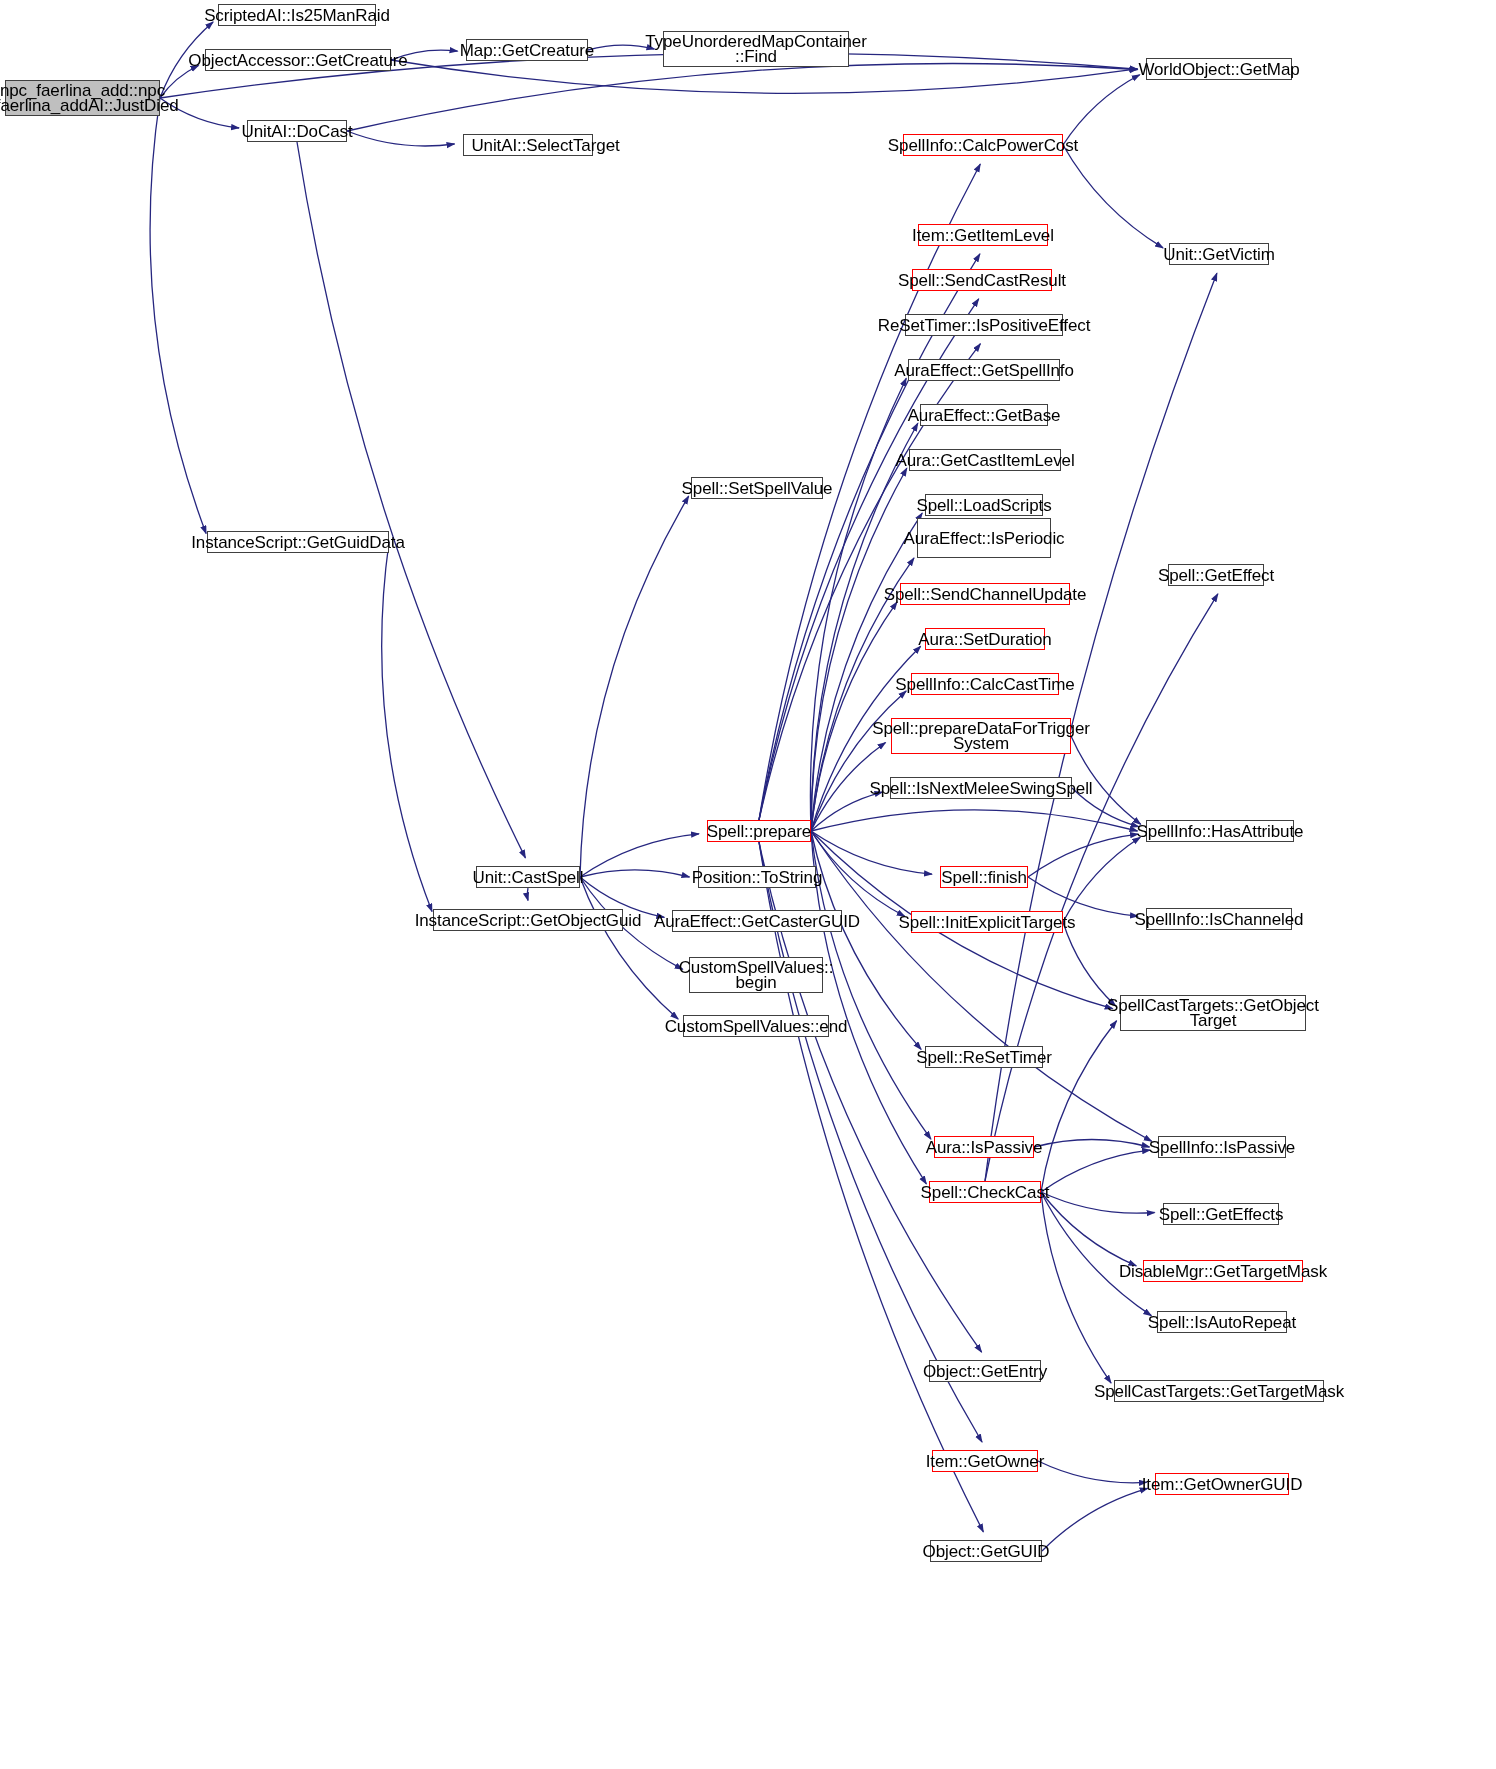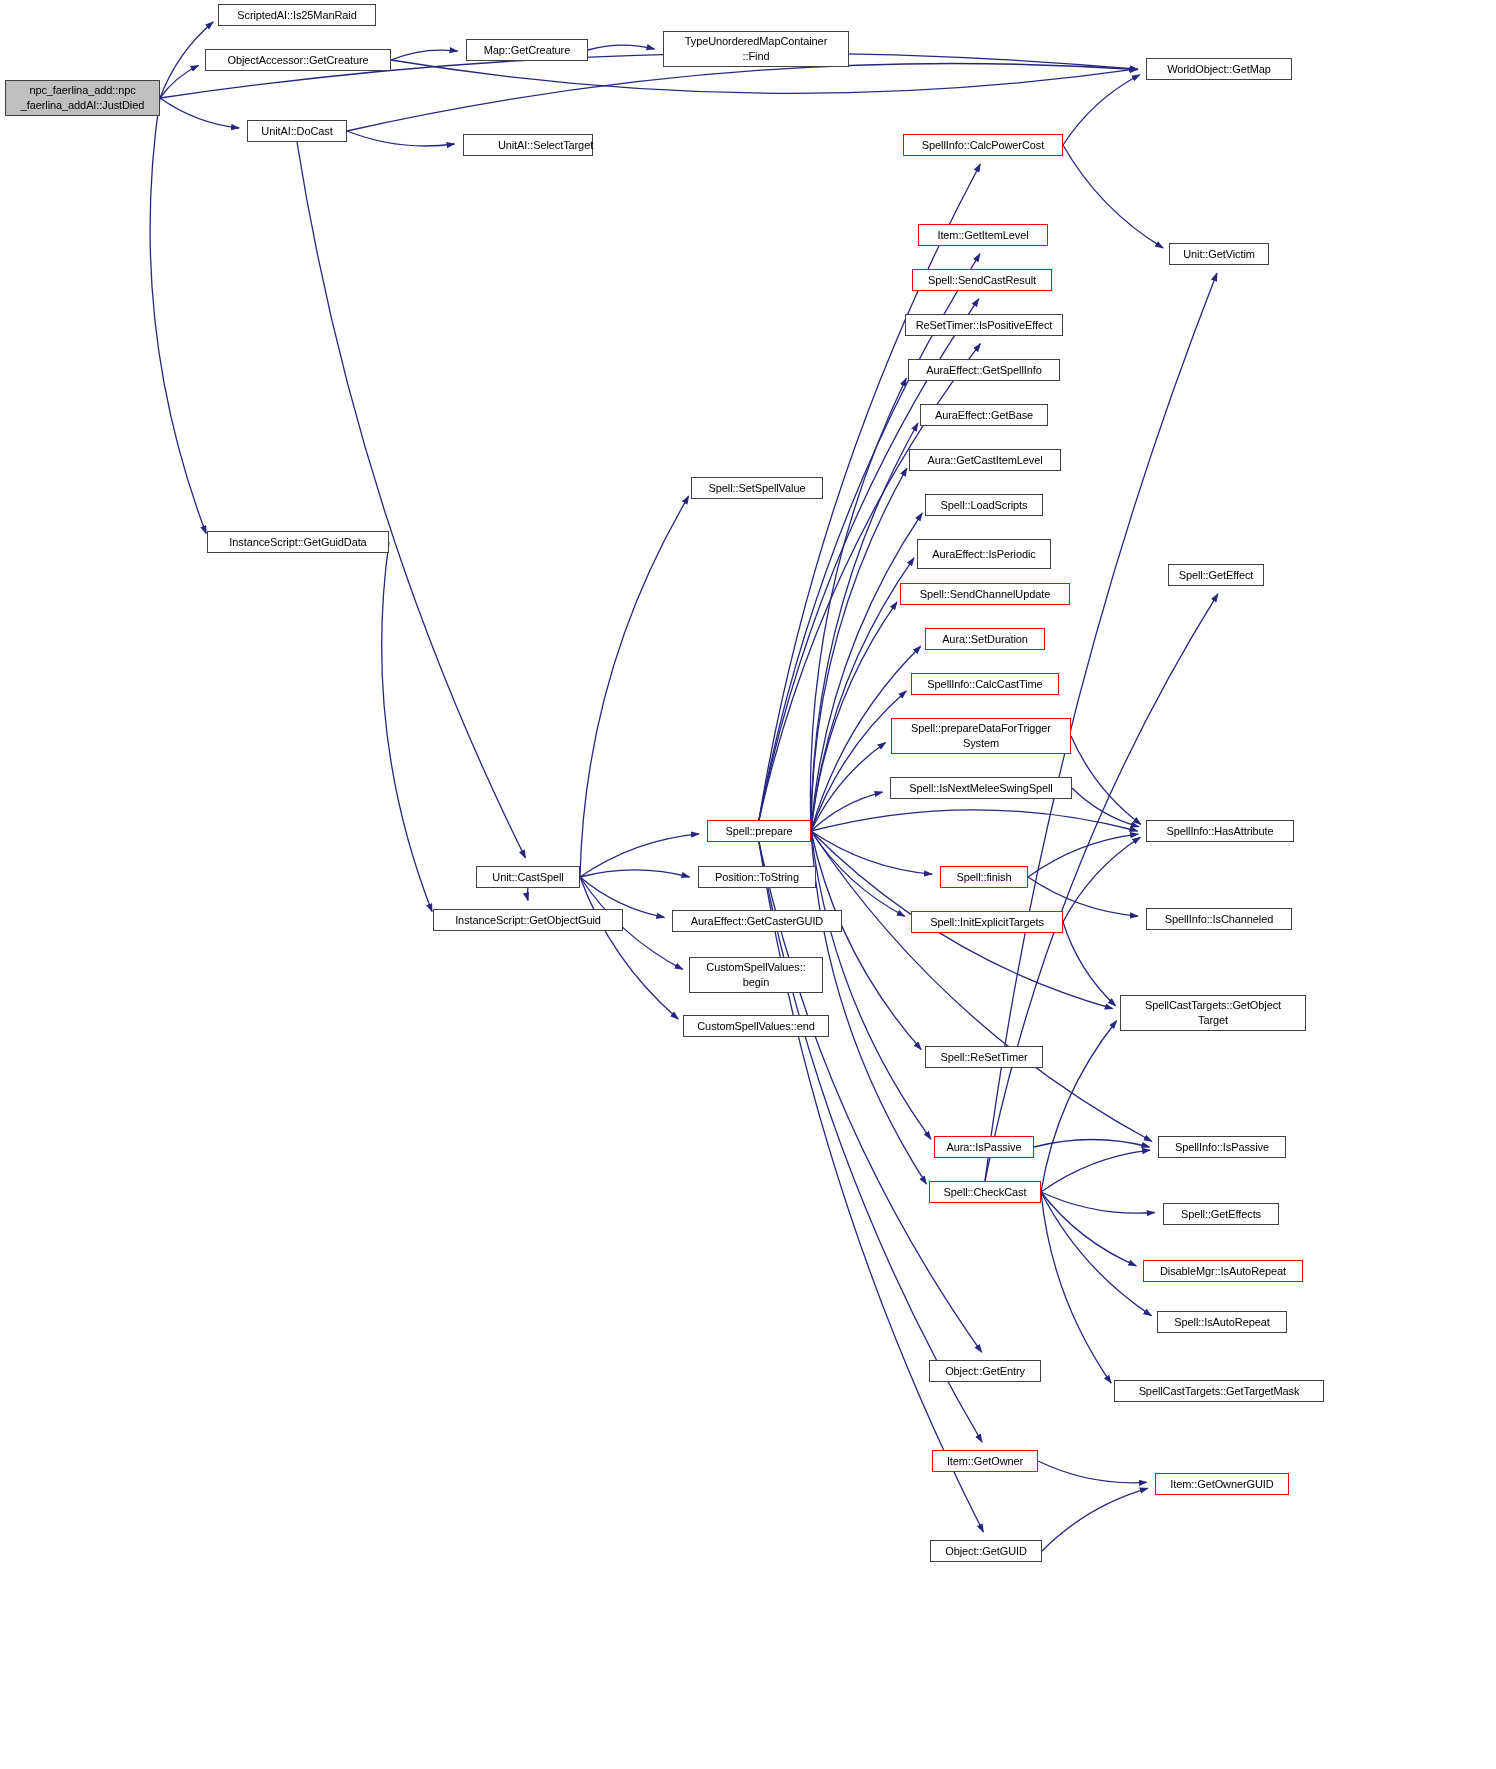--- a/index.html
+++ b/index.html
@@ -25,21 +25,21 @@
     height: 1769px;
     pointer-events: none;
   }
   .node {
     position: absolute;
     box-sizing: border-box;
     display: flex;
     align-items: center;
     justify-content: center;
     text-align: center;
-    font-size: 11px;
+    font-size: 17px;
     line-height: 15px;
     color: #000000;
     background: #ffffff;
     border: 1px solid #404040;
     white-space: pre-line;
     padding: 0 3px;
     letter-spacing: -0.1px;
   }
   .node.red {
     border: 1px solid #ff0000;
@@ -138,21 +138,21 @@
       <div class="node" style="left: 463px; top: 134px; width: 130px; height: 22px; padding-left: 38px;">UnitAI::SelectTarget</div>
       <div class="node red" style="left: 903px; top: 134px; width: 160px; height: 22px;">SpellInfo::CalcPowerCost</div>
       <div class="node" style="left: 1169px; top: 243px; width: 100px; height: 22px;">Unit::GetVictim</div>
       <div class="node red" style="left: 918px; top: 224px; width: 130px; height: 22px;">Item::GetItemLevel</div>
       <div class="node red" style="left: 912px; top: 269px; width: 140px; height: 22px;">Spell::SendCastResult</div>
       <div class="node" style="left: 905px; top: 314px; width: 158px; height: 22px;">ReSetTimer::IsPositiveEffect</div>
       <div class="node" style="left: 908px; top: 359px; width: 152px; height: 22px;">AuraEffect::GetSpellInfo</div>
       <div class="node" style="left: 920px; top: 404px; width: 128px; height: 22px;">AuraEffect::GetBase</div>
       <div class="node" style="left: 909px; top: 449px; width: 152px; height: 22px;">Aura::GetCastItemLevel</div>
       <div class="node" style="left: 925px; top: 494px; width: 118px; height: 22px;">Spell::LoadScripts</div>
-      <div class="node" style="left: 917px; top: 539px; width: 134px; height: 30px;">AuraEffect::IsPeriodic</div>
+      <div class="node" style="left: 917px; top: 518px; width: 134px; height: 40px;">AuraEffect::IsPeriodic</div>
       <div class="node red" style="left: 900px; top: 583px; width: 170px; height: 22px;">Spell::SendChannelUpdate</div>
       <div class="node red" style="left: 925px; top: 628px; width: 120px; height: 22px;">Aura::SetDuration</div>
       <div class="node red" style="left: 911px; top: 673px; width: 148px; height: 22px;">SpellInfo::CalcCastTime</div>
       <div class="node red" style="left: 891px; top: 718px; width: 180px; height: 36px;">Spell::prepareDataForTrigger
 System</div>
       <div class="node" style="left: 890px; top: 777px; width: 182px; height: 22px;">Spell::IsNextMeleeSwingSpell</div>
       <div class="node red" style="left: 707px; top: 820px; width: 104px; height: 22px;">Spell::prepare</div>
       <div class="node" style="left: 1146px; top: 820px; width: 148px; height: 22px;">SpellInfo::HasAttribute</div>
       <div class="node red" style="left: 940px; top: 866px; width: 88px; height: 22px;">Spell::finish</div>
       <div class="node" style="left: 476px; top: 866px; width: 104px; height: 22px;">Unit::CastSpell</div>
@@ -166,21 +166,21 @@
       <div class="node" style="left: 689px; top: 957px; width: 134px; height: 36px;">CustomSpellValues::
 begin</div>
       <div class="node" style="left: 1120px; top: 995px; width: 186px; height: 36px;">SpellCastTargets::GetObject
 Target</div>
       <div class="node" style="left: 683px; top: 1015px; width: 146px; height: 22px;">CustomSpellValues::end</div>
       <div class="node" style="left: 925px; top: 1046px; width: 118px; height: 22px;">Spell::ReSetTimer</div>
       <div class="node red" style="left: 934px; top: 1136px; width: 100px; height: 22px;">Aura::IsPassive</div>
       <div class="node" style="left: 1158px; top: 1136px; width: 128px; height: 22px;">SpellInfo::IsPassive</div>
       <div class="node red" style="left: 929px; top: 1181px; width: 112px; height: 22px;">Spell::CheckCast</div>
       <div class="node" style="left: 1163px; top: 1203px; width: 116px; height: 22px;">Spell::GetEffects</div>
-      <div class="node red" style="left: 1143px; top: 1260px; width: 160px; height: 22px;">DisableMgr::IsAutoRepeat</div>
+      <div class="node red" style="left: 1143px; top: 1260px; width: 160px; height: 22px;">DisableMgr::GetTargetMask</div>
       <div class="node" style="left: 1157px; top: 1311px; width: 130px; height: 22px;">Spell::IsAutoRepeat</div>
       <div class="node" style="left: 929px; top: 1360px; width: 112px; height: 22px;">Object::GetEntry</div>
       <div class="node" style="left: 1114px; top: 1380px; width: 210px; height: 22px;">SpellCastTargets::GetTargetMask</div>
       <div class="node red" style="left: 932px; top: 1450px; width: 106px; height: 22px;">Item::GetOwner</div>
       <div class="node red" style="left: 1155px; top: 1473px; width: 134px; height: 22px;">Item::GetOwnerGUID</div>
       <div class="node" style="left: 930px; top: 1540px; width: 112px; height: 22px;">Object::GetGUID</div>
       <div class="node" style="left: 1168px; top: 564px; width: 96px; height: 22px;">Spell::GetEffect</div>
     </div>
 </div>
 

